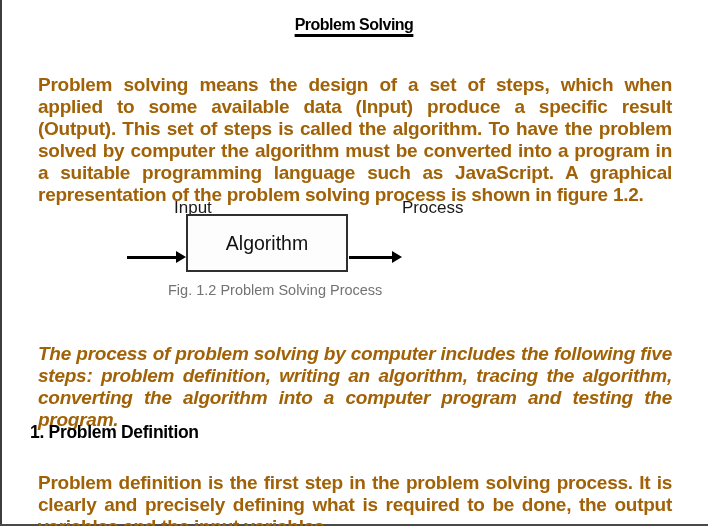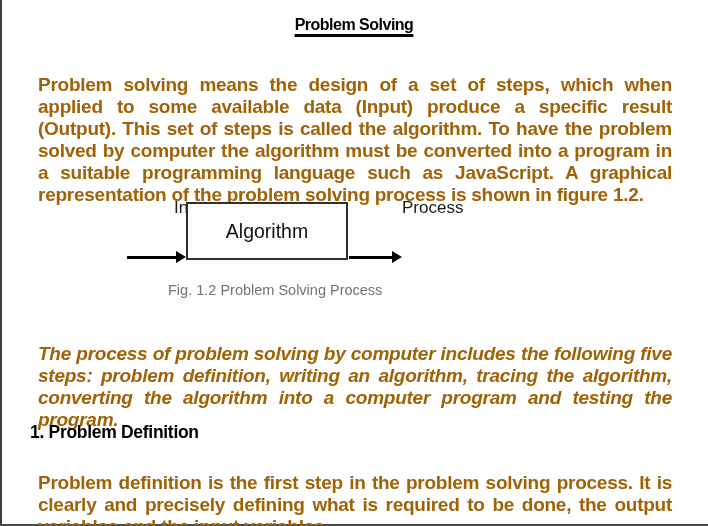--- a/index.html
+++ b/index.html
@@ -63,21 +63,21 @@
     position: absolute;
     font-size: 17px;
     line-height: 22px;
     color: #1a1a1a;
     margin-left: 48px;
   }
   .fig-label.input  { left: 126px; top: 197px; }
   .fig-label.output { left: 354px; top: 197px; }
   .algo-box {
     position: absolute;
-    left: 186px; top: 202px;
+    left: 186px; top: 214px;
     width: 158px; height: 54px;
     border: 2px solid #2f2f2f;
     background: #fdfdfd;
     display: flex;
     flex-direction: column;
     align-items: center;
     justify-content: center;
     font-size: 19.5px;
     line-height: 25px;
     color: #111111;

